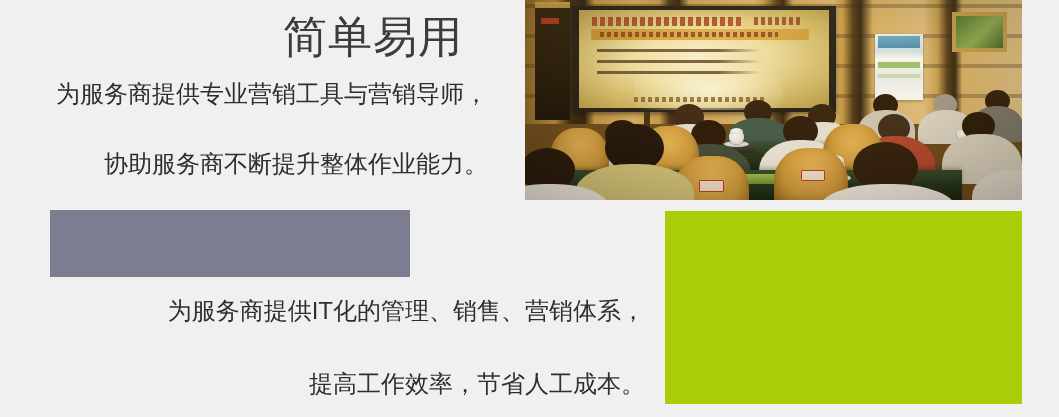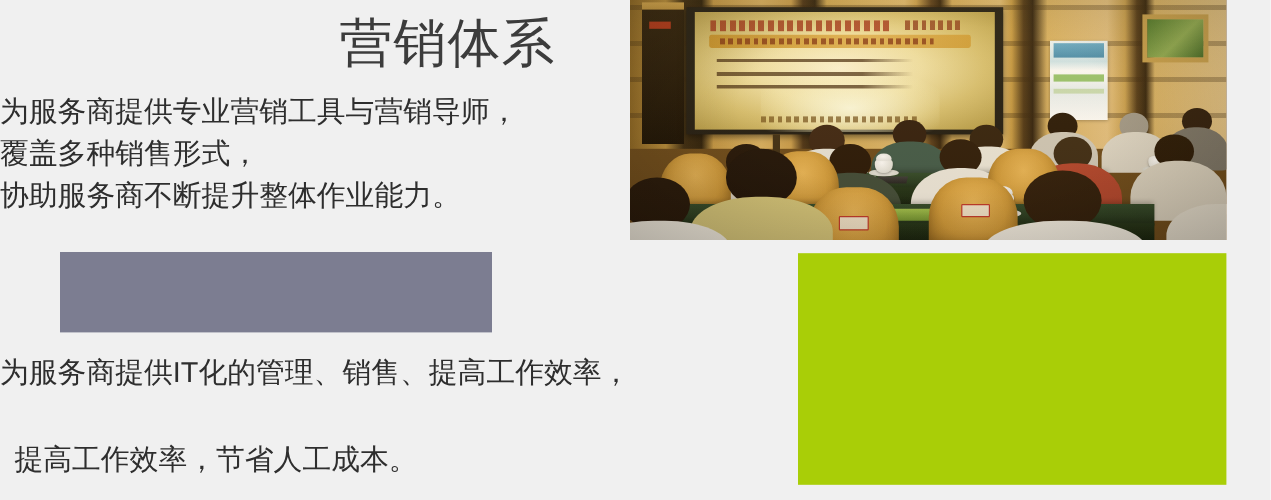--- a/index.html
+++ b/index.html
@@ -26,34 +26,34 @@
     letter-spacing: 1px;
     white-space: nowrap;
   }
   .body-line {
     position: absolute;
     color: #2e2e2e;
     font-size: 24px;
     line-height: 1.0;
     font-weight: 400;
     white-space: nowrap;
-    text-align: left;
+    text-align: right;
   }
 
   
   #marketing-title { left: 283px; top: 14px; }
   #mk-l1 { left: 0px;  top: 82px; width: 488px; }
   #mk-l2 { left: 0px;  top: 117px; width: 488px; }
   #mk-l3 { left: 0px;  top: 152px; width: 488px; }
 
   
   #it-title { left: 497px; top: 234px; }
   #it-l1 { left: 0px; top: 299px; width: 645px; }
   #it-l2 { left: 0px; top: 336px; width: 645px; }
-  #it-l3 { left: 12px; top: 372px; width: 645px; }
+  #it-l3 { left: 0px; top: 372px; width: 645px; }
 
   
   #purple-block {
     position: absolute;
     left: 50px;  top: 210px;
     width: 360px; height: 67px;
     background: #7c7d91;
   }
   #green-block {
     position: absolute;
@@ -361,23 +361,22 @@
     <div class="ph-layer body-sh" style="left:90%;top:85%;width:18%;height:22%;background:#e6e2d6;"></div>
 
     <div class="ph-layer warmcast"></div>
     <div class="ph-layer vignette"></div>
   </div>
 
   <div id="purple-block"></div>
 
   <div id="green-block"></div>
 
-  <div id="marketing-title" class="section-title">营销体系</div>
+  <div id="marketing-title" class="section-title">简单易用</div>
 
   <div id="mk-l1" class="body-line">为服务商提供专业营销工具与营销导师，</div>
-  <div id="mk-l2" class="body-line">覆盖多种销售形式，</div>
   <div id="mk-l3" class="body-line">协助服务商不断提升整体作业能力。</div>
 
 
-  <div id="it-l1" class="body-line">为服务商提供IT化的管理、销售、提高工作效率，</div>
+  <div id="it-l1" class="body-line">为服务商提供IT化的管理、销售、营销体系，</div>
   <div id="it-l3" class="body-line">提高工作效率，节省人工成本。</div>
 
 </div>
 
 </body></html>

